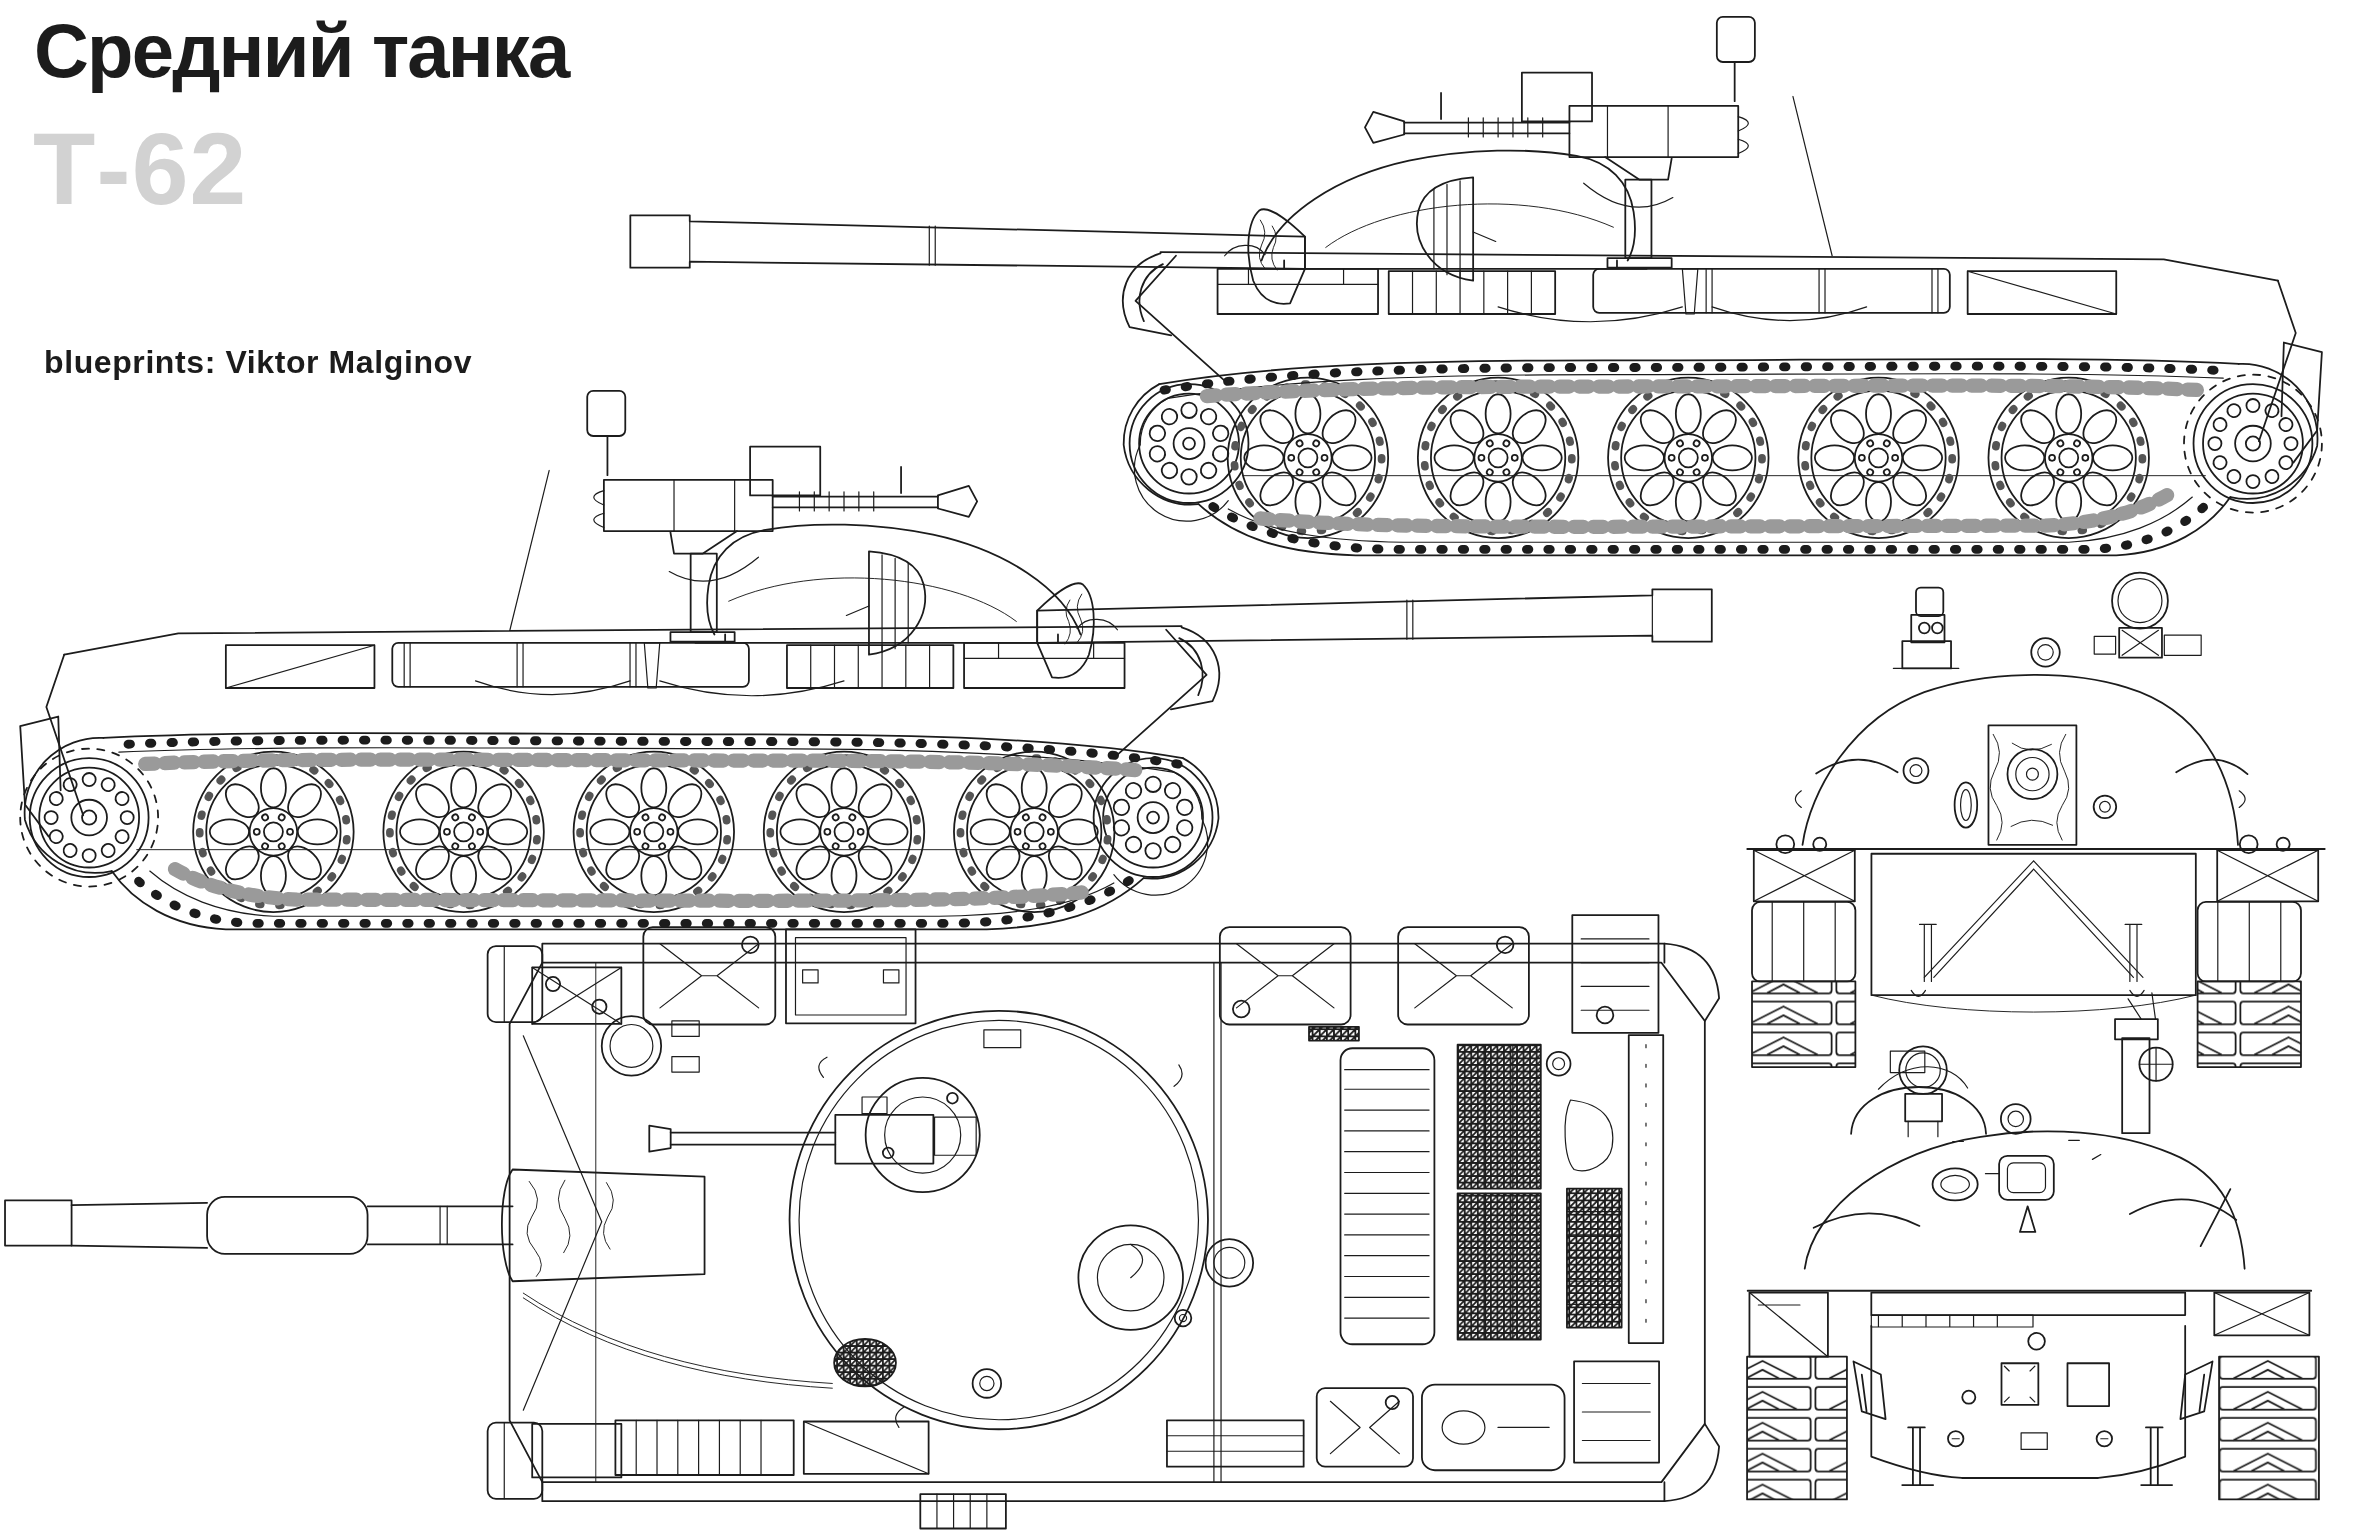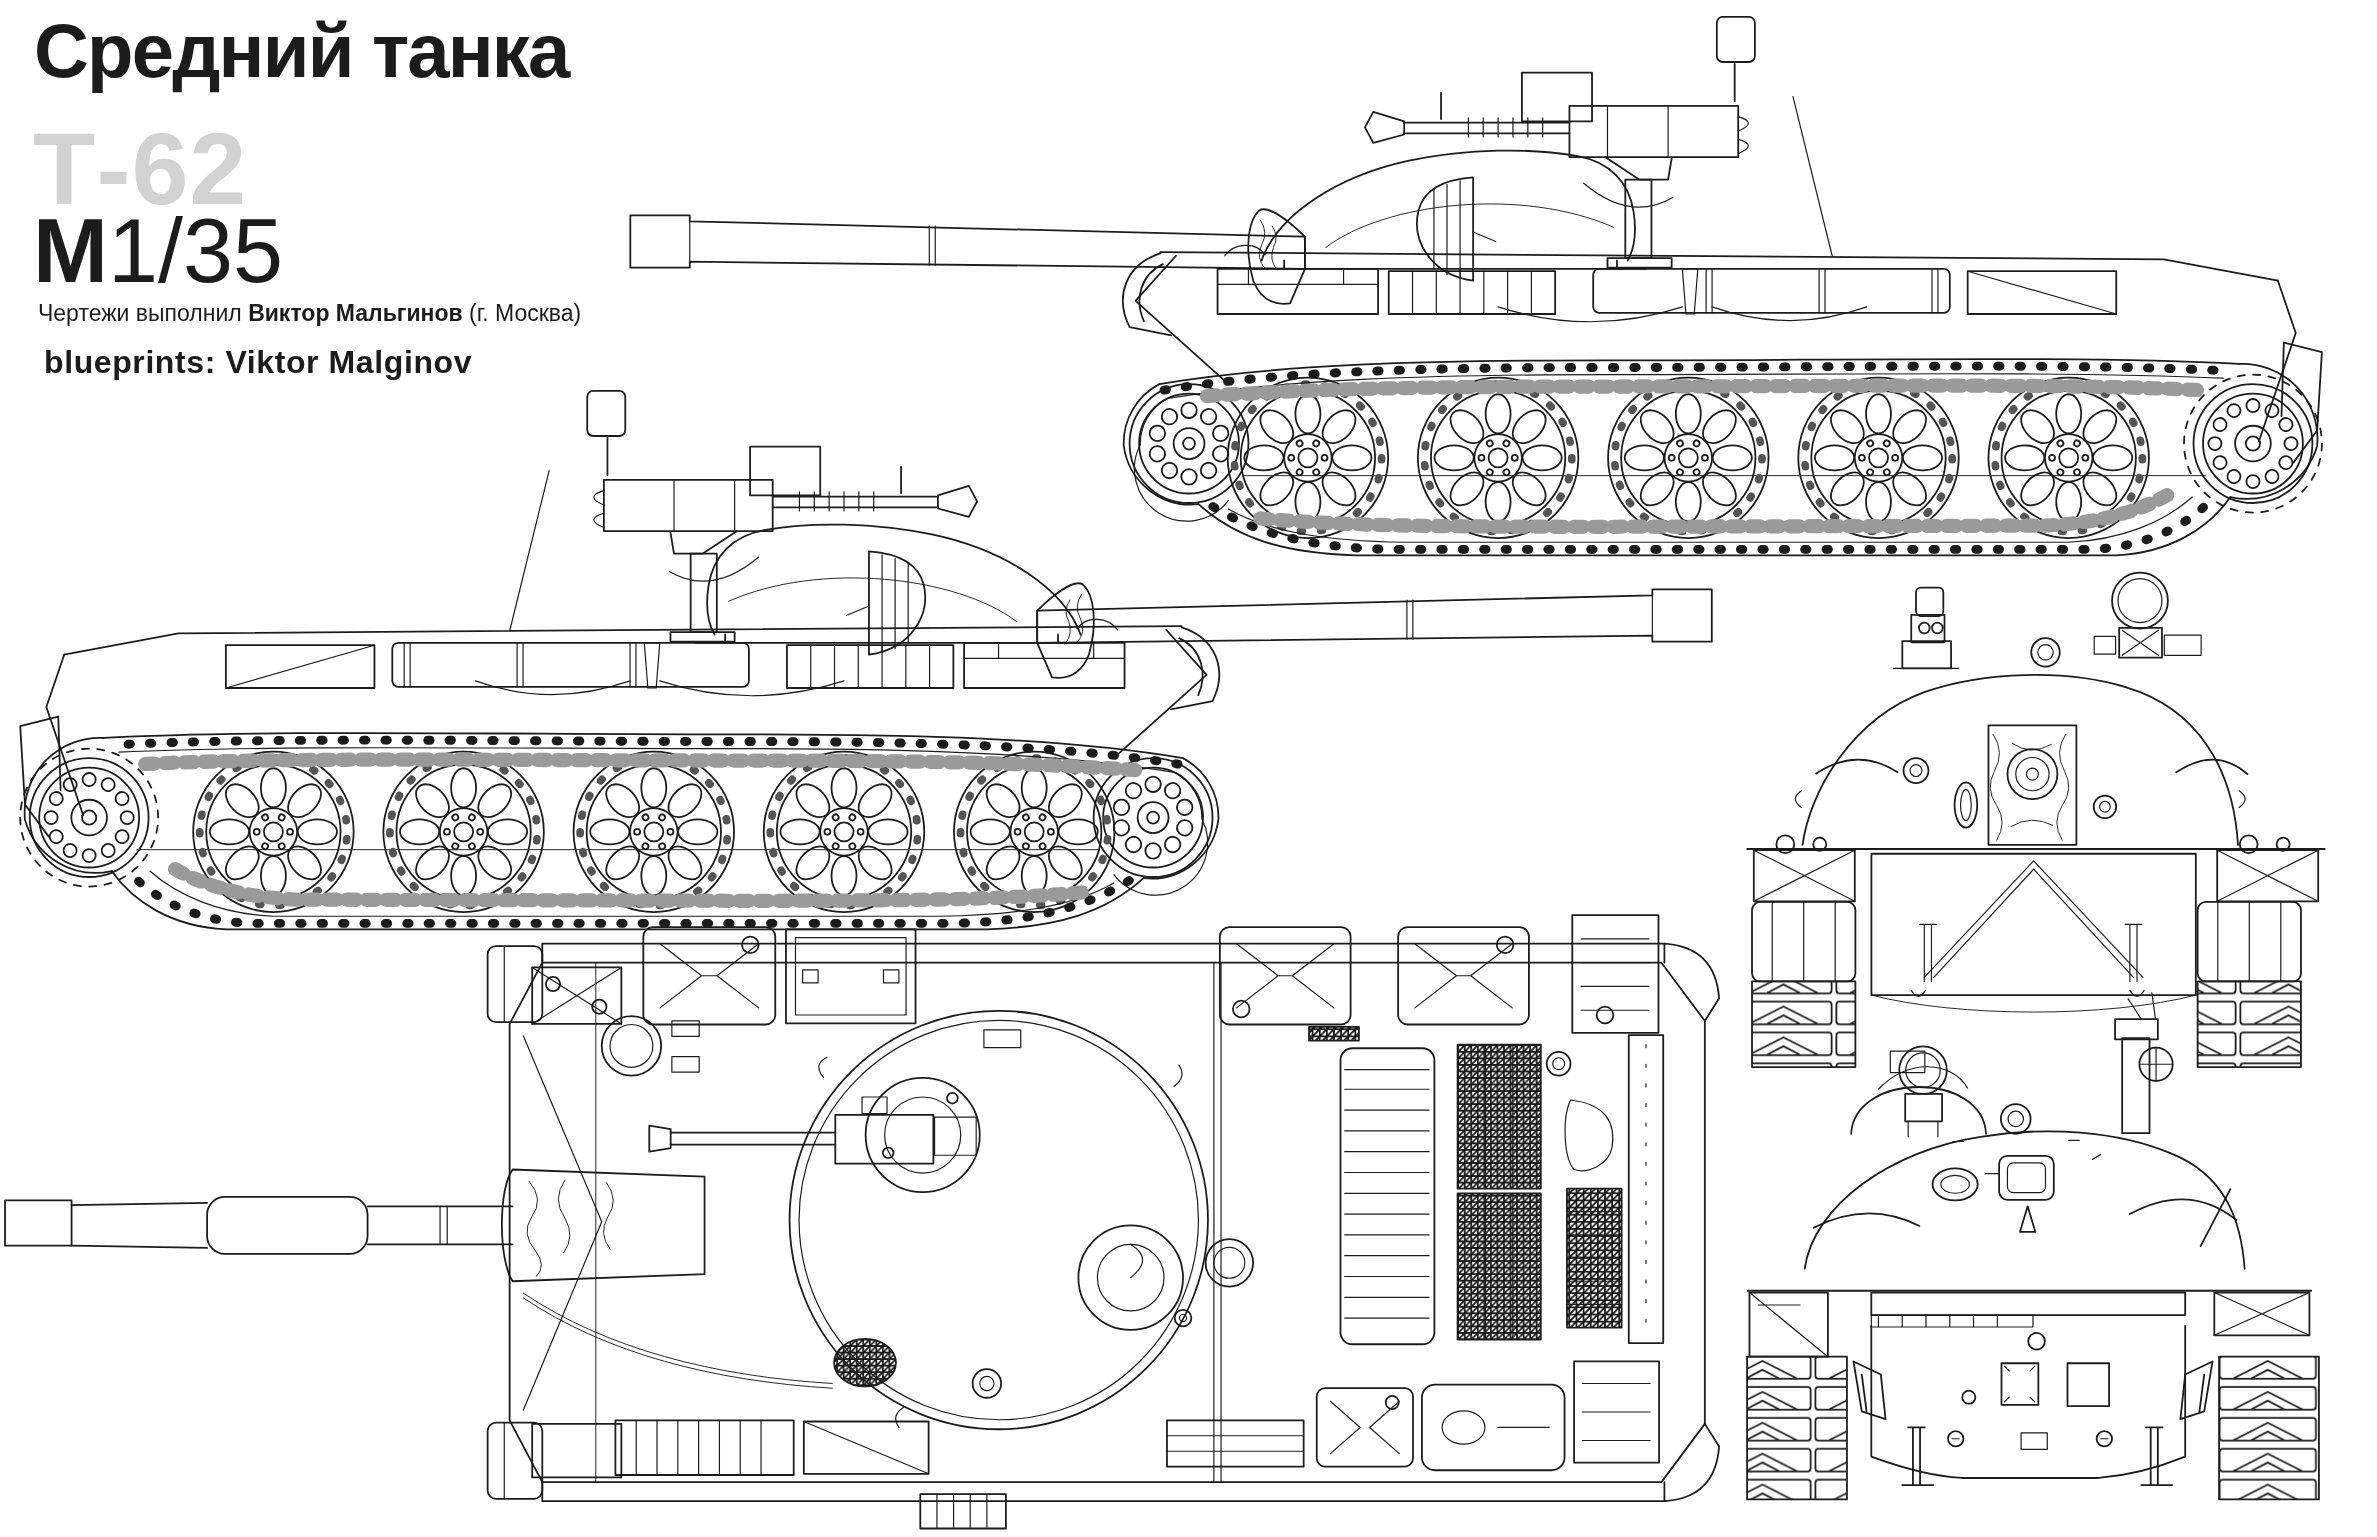--- a/index.html
+++ b/index.html
@@ -28,22 +28,20 @@
   .treadf{fill:url(#tread);}
   .defsbox{position:absolute;width:0;height:0;overflow:hidden;}
 </style>
 </head>
 <body>
 
 <div class="sheet">
 
   <div class="abs title">Средний танка</div>
   <div class="abs model">Т-62</div>
-  <div class="abs scale"><span>М</span><span class="rest">1/35</span></div>
-  <div class="abs credit-ru"><span>Чертежи выполнил </span><b>Виктор Мальгинов</b><span> (г. Москва)</span></div>
   <div class="abs credit-en">blueprints: Viktor Malginov</div>
 
   <div class="defsbox">
   <svg xmlns="http://www.w3.org/2000/svg" xmlns:xlink="http://www.w3.org/1999/xlink">
     <defs>
       <pattern id="mesh" width="12" height="12" patternUnits="userSpaceOnUse">
         <rect width="12" height="12" fill="#9a9a9a" stroke="none"></rect>
         <path d="M0,12 L12,0 M-3,3 L3,-3 M9,15 L15,9" stroke="#3a3a3a" stroke-width="2" fill="none"></path>
       </pattern>
       <pattern id="mesh2" width="11" height="11" patternUnits="userSpaceOnUse">

